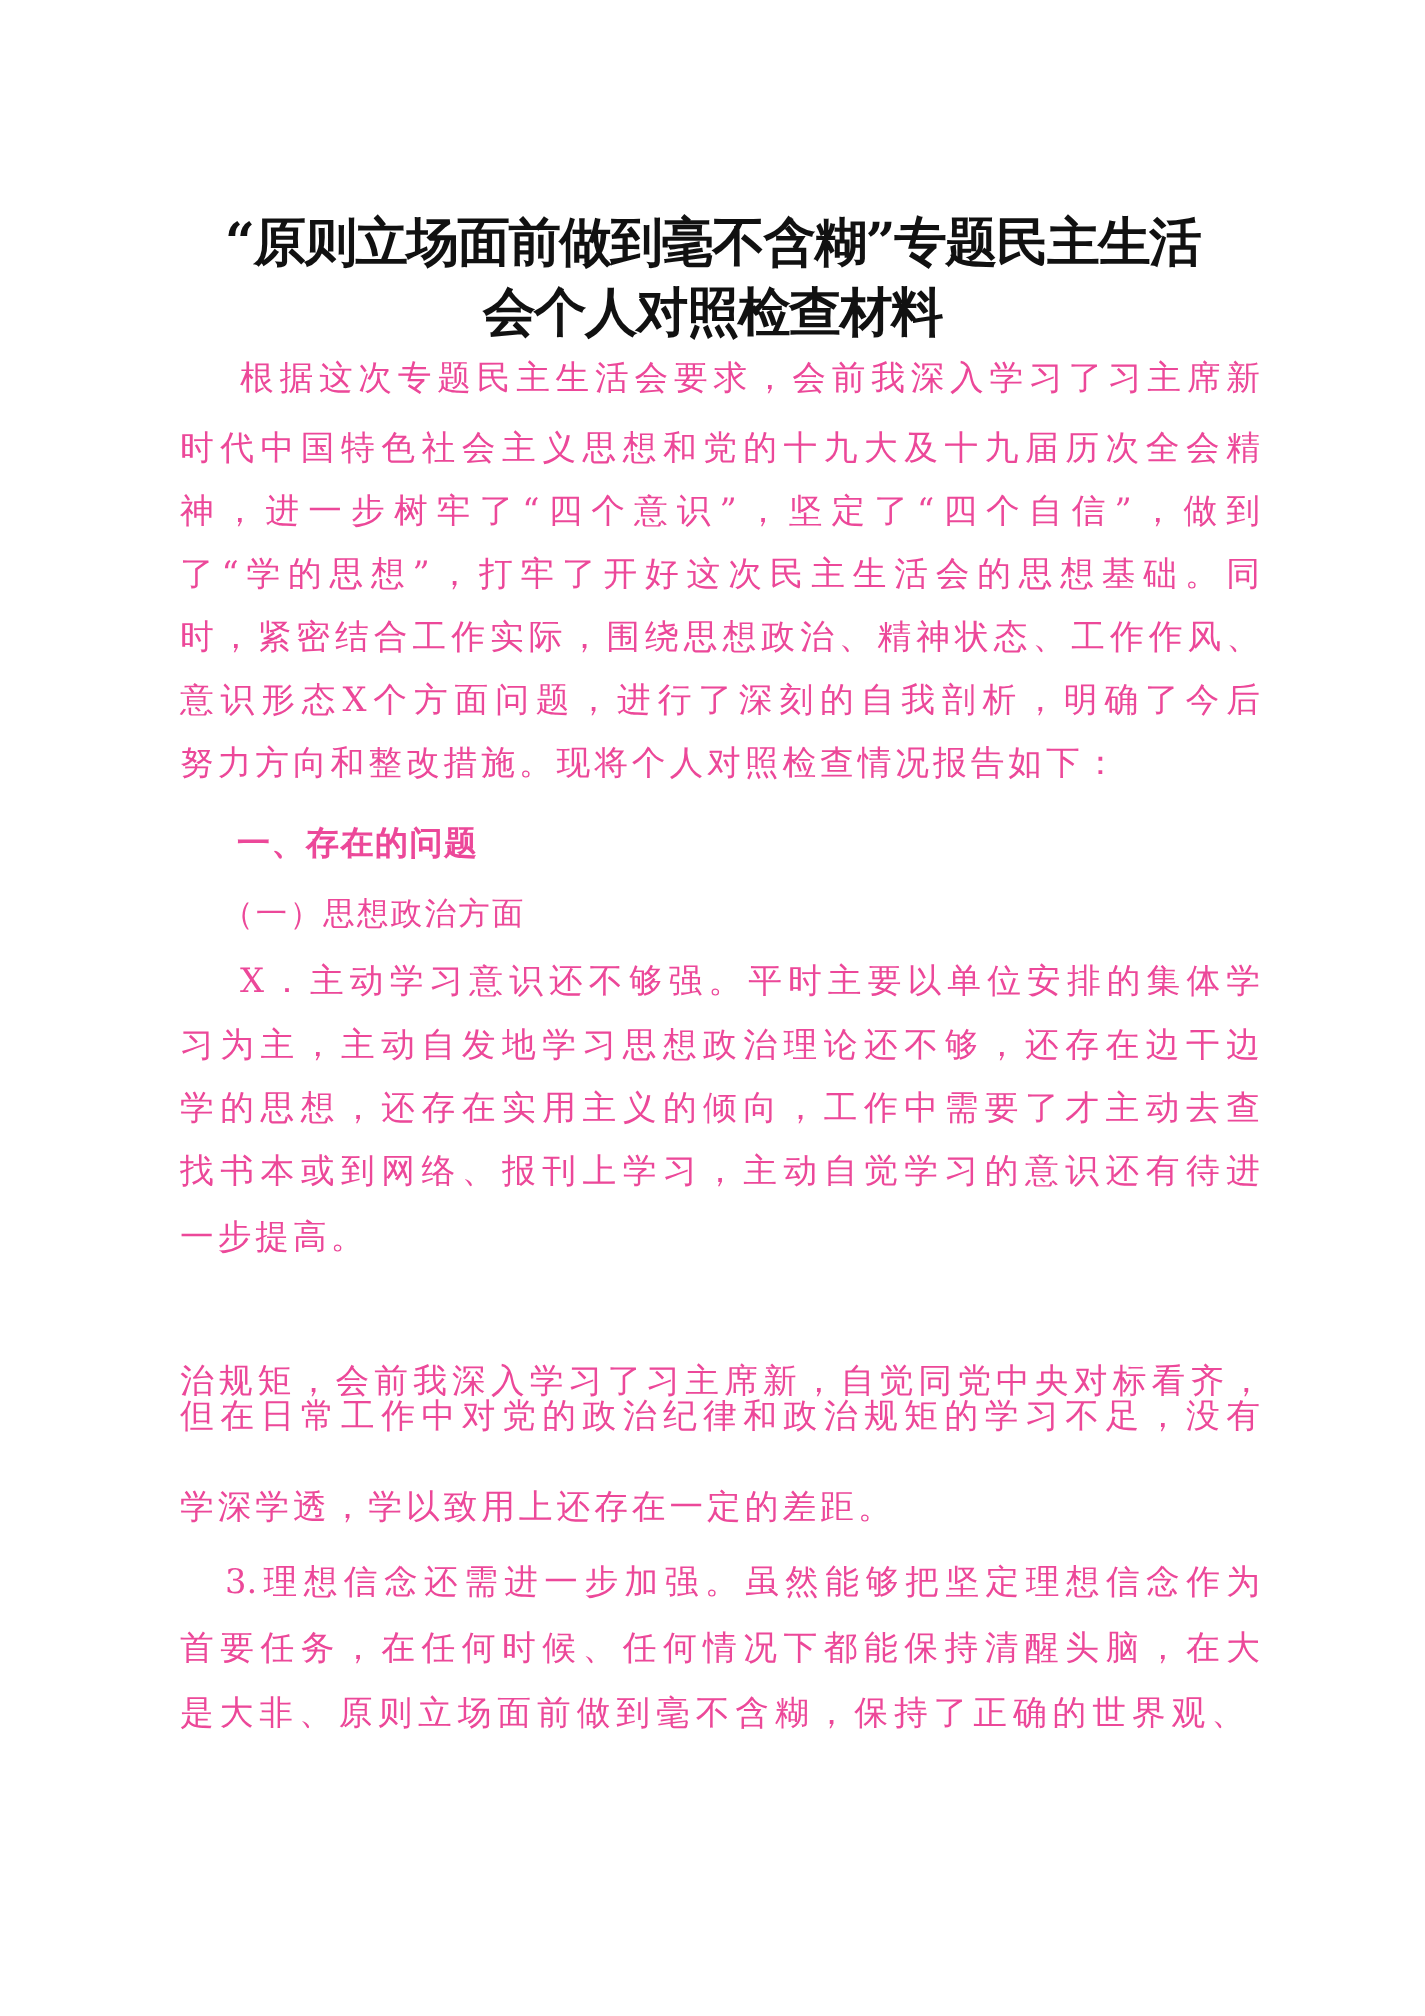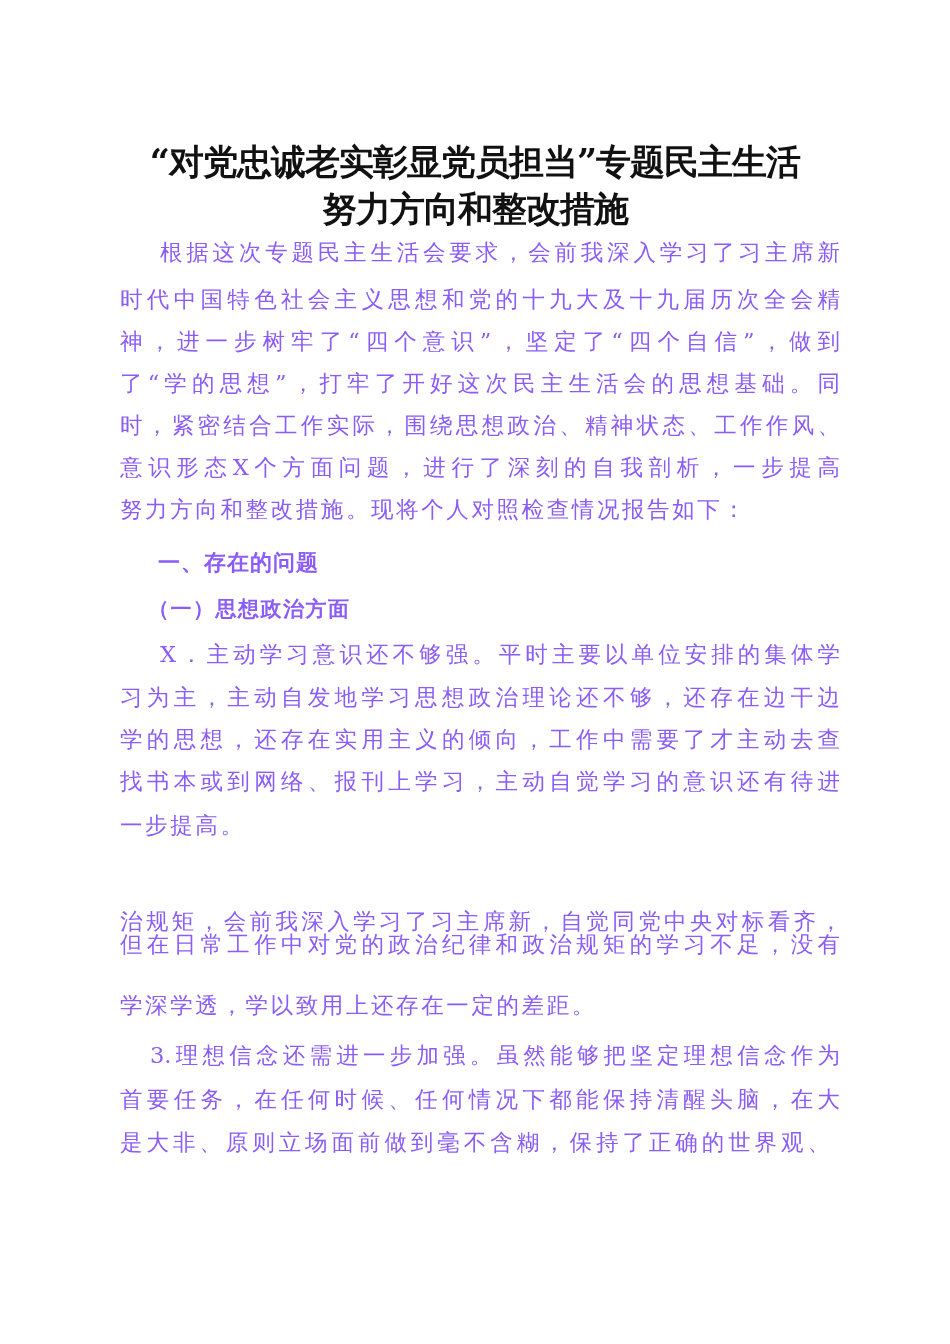--- a/index.html
+++ b/index.html
@@ -4,41 +4,41 @@
   <style>
     html, body { margin: 0; padding: 0; background: #ffffff; }
     body { width: 950px; height: 1344px; position: relative; overflow: hidden;
            font-family: "DejaVu Serif", "Liberation Serif", serif; color: #1a1a1a; }
     .page { position: absolute; left: 0; top: 0; width: 950px; height: 1344px; }
     .title { position: absolute; left: 100px; width: 750px; top: 138px; text-align: center;
              font-family: "DejaVu Serif", serif; font-weight: bold; font-size: 35px;
              line-height: 47px; color: #111; letter-spacing: -1px; }
     .title div { white-space: nowrap; }
     .line { position: absolute; left: 120px; width: 720px; font-size: 22.5px; white-space: nowrap;
-            line-height: 30px; letter-spacing: 2.6px; color: #8b5cf6; }
+            line-height: 30px; letter-spacing: 2.6px; color: #ec4899; }
     .line.justify { text-align: justify; text-align-last: justify; letter-spacing: 0; }
     .indent { left: 160px; width: 680px; }
     .h1 { font-family: "DejaVu Sans", sans-serif; font-weight: bold; font-size: 22px; letter-spacing: 1px; left: 158px; }
-    .h2 { font-size: 21px; letter-spacing: 1.5px; left: 148px; font-weight: bold; }
+    .h2 { font-size: 21px; letter-spacing: 1.5px; left: 148px; font-weight: normal; }
   </style>
 </head>
 <body>
 
 <div class="page">
   <div class="title">
-    <div>“对党忠诚老实彰显党员担当”专题民主生活</div>
-    <div>努力方向和整改措施</div>
+    <div>“原则立场面前做到毫不含糊”专题民主生活</div>
+    <div>会个人对照检查材料</div>
   </div>
 
   <div class="line indent justify" style="top:237px">根据这次专题民主生活会要求，会前我深入学习了习主席新</div>
   <div class="line justify" style="top:284px">时代中国特色社会主义思想和党的十九大及十九届历次全会精</div>
   <div class="line justify" style="top:326px">神，进一步树牢了“四个意识”，坚定了“四个自信”，做到</div>
   <div class="line justify" style="top:368px">了“学的思想”，打牢了开好这次民主生活会的思想基础。同</div>
   <div class="line justify" style="top:410px">时，紧密结合工作实际，围绕思想政治、精神状态、工作作风、</div>
-  <div class="line justify" style="top:452px">意识形态X个方面问题，进行了深刻的自我剖析，一步提高</div>
+  <div class="line justify" style="top:452px">意识形态X个方面问题，进行了深刻的自我剖析，明确了今后</div>
   <div class="line" style="top:494px">努力方向和整改措施。现将个人对照检查情况报告如下：</div>
 
   <div class="line h1" style="top:548px">一、存在的问题</div>
   <div class="line h2" style="top:594px">（一）思想政治方面</div>
 
   <div class="line indent justify" style="top:639px">X．主动学习意识还不够强。平时主要以单位安排的集体学</div>
   <div class="line justify" style="top:682px">习为主，主动自发地学习思想政治理论还不够，还存在边干边</div>
   <div class="line justify" style="top:724px">学的思想，还存在实用主义的倾向，工作中需要了才主动去查</div>
   <div class="line justify" style="top:766px">找书本或到网络、报刊上学习，主动自觉学习的意识还有待进</div>
   <div class="line" style="top:810px">一步提高。</div>

